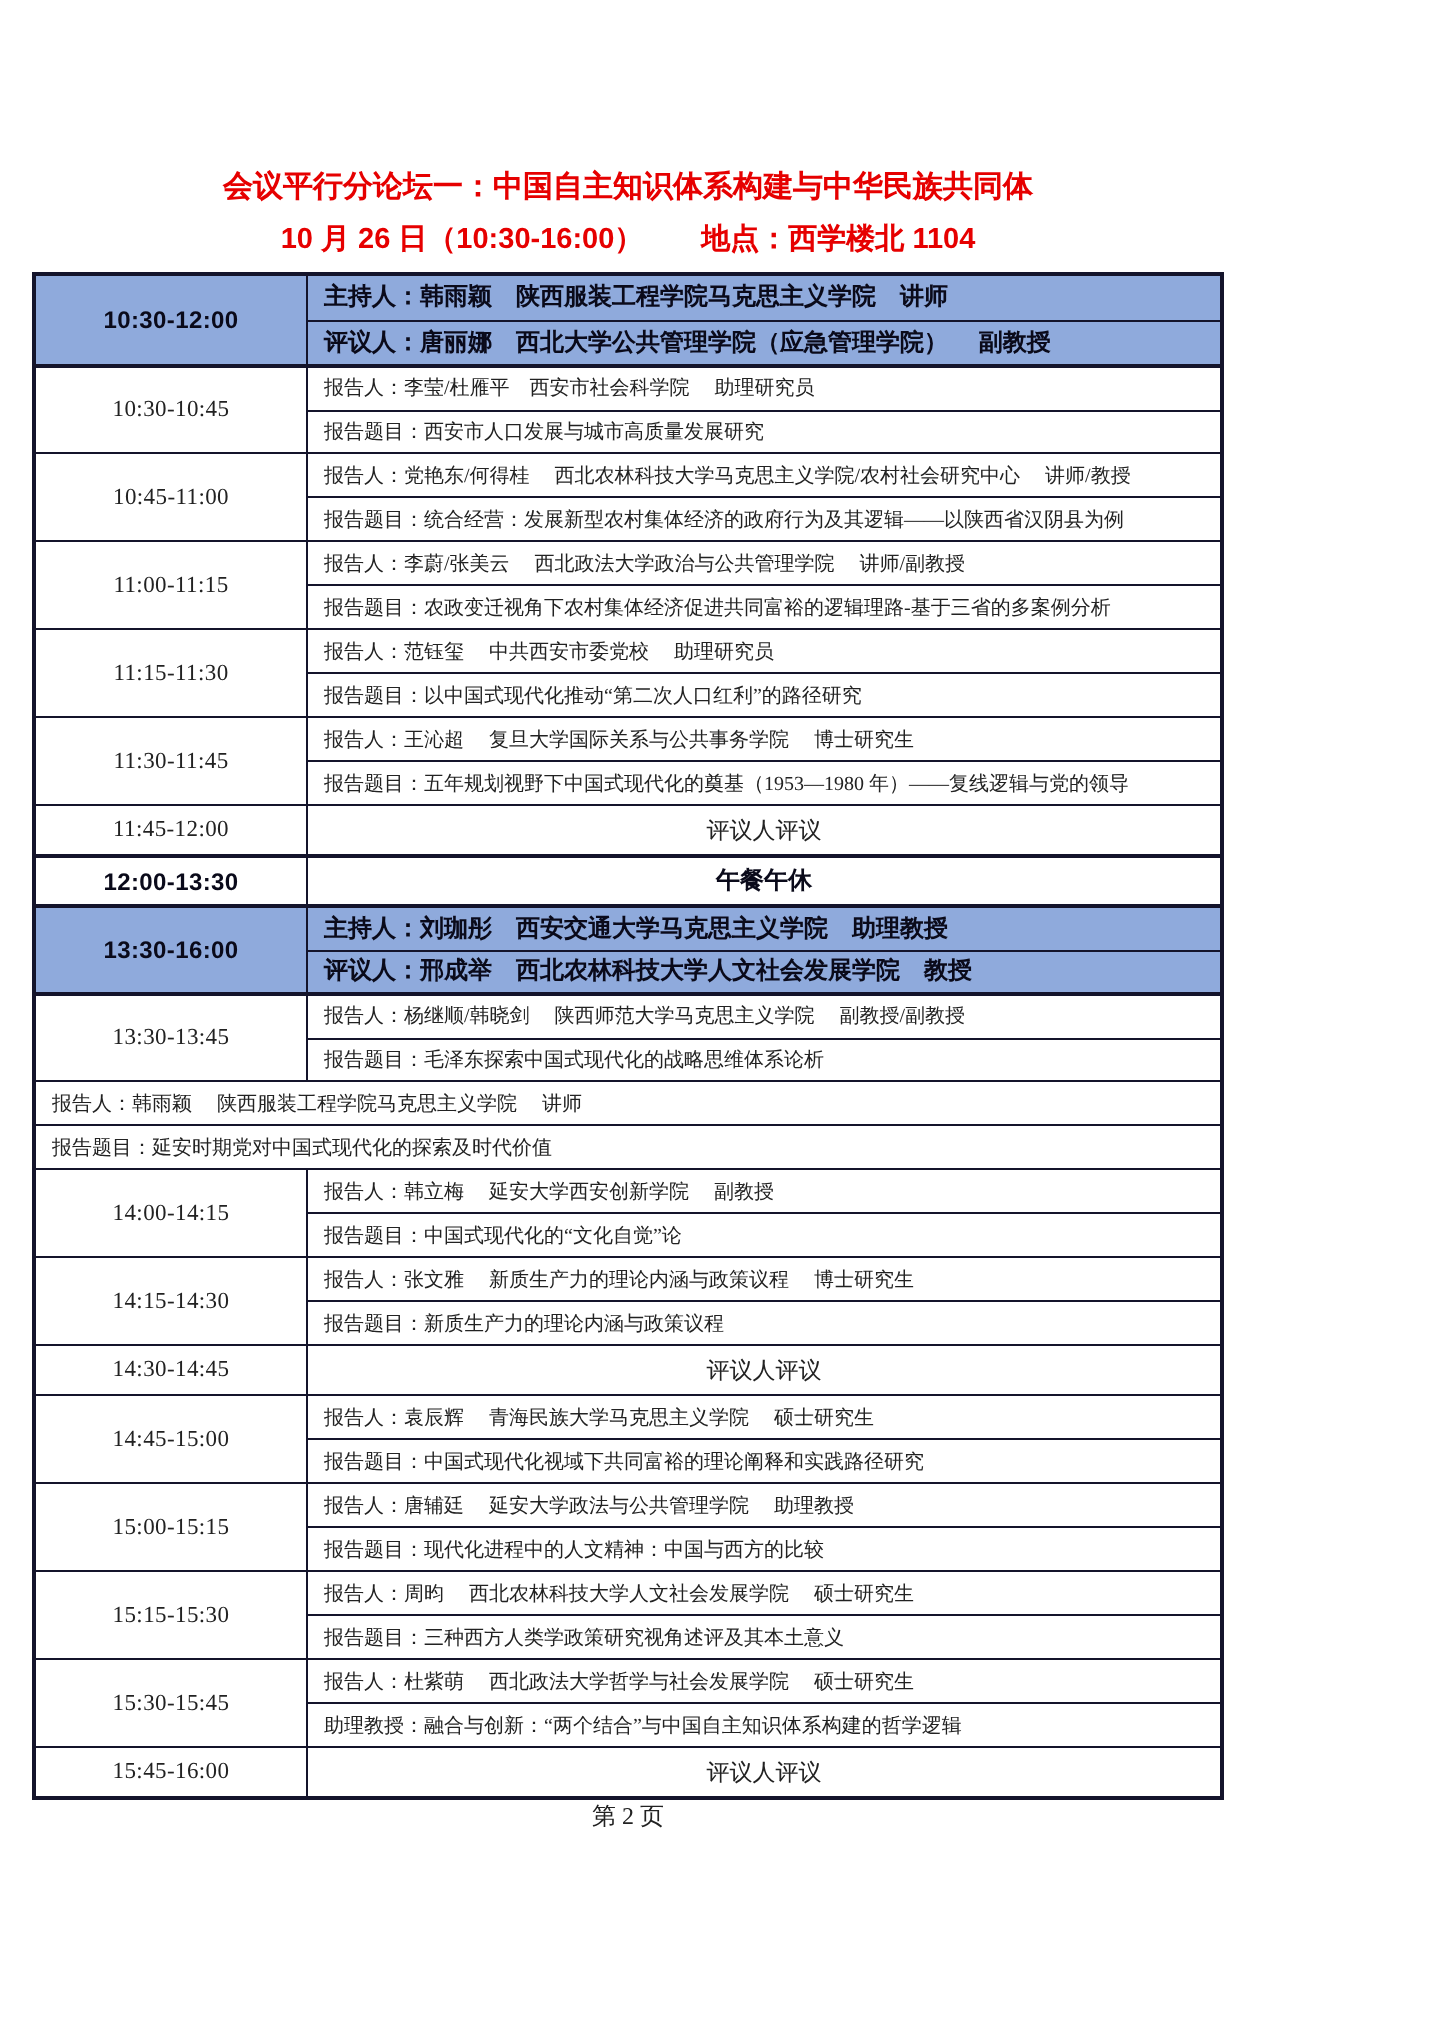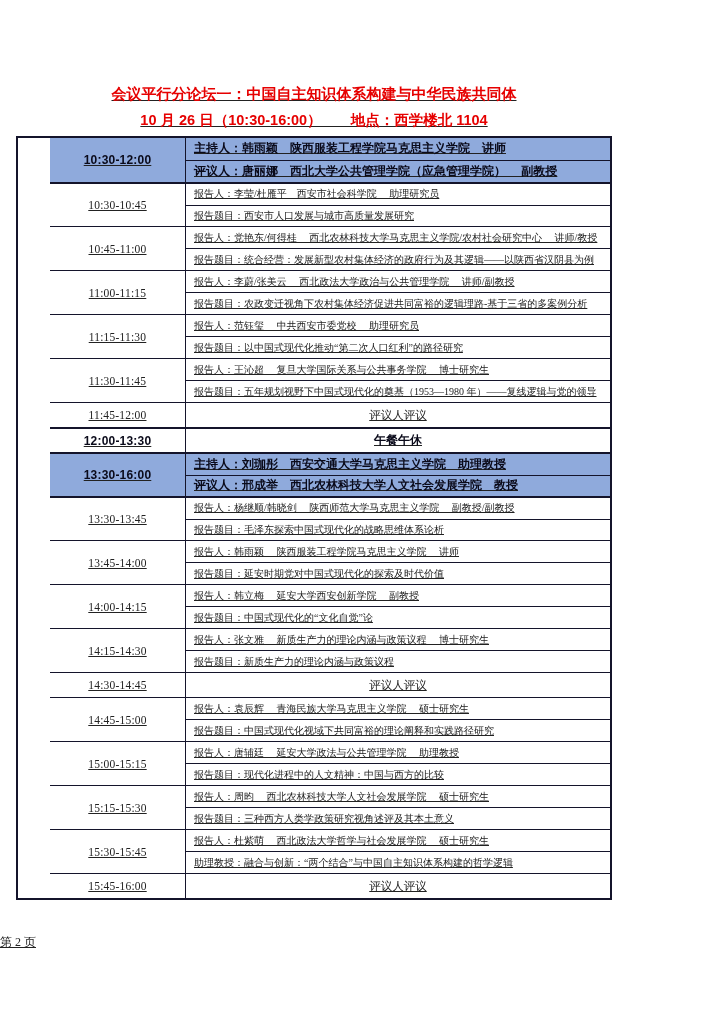--- a/index.html
+++ b/index.html
@@ -3,36 +3,35 @@
 <meta charset="utf-8">
 <style>
   html,body { margin:0; padding:0; }
   body {
     width:720px; height:1018px;
     background:#ffffff;
     font-family:"Liberation Serif","DejaVu Serif",serif;
     color:#222222;
     overflow:hidden;
   }
-  .page { width:628px; height:1018px; box-sizing:border-box; padding-top:84px;text-decoration:underline; }
+  .page { width:628px; height:1018px; box-sizing:border-box; padding-top:84px; }
   .doc-title {
     text-align:center; color:#e60000; font-weight:bold;
     font-family:"Liberation Sans","DejaVu Sans",sans-serif;
     font-size:15px; line-height:20px;
   }
   .doc-subtitle {
     text-align:center; color:#e60000; font-weight:bold;
     font-family:"Liberation Sans","DejaVu Sans",sans-serif;
     font-size:14.5px; line-height:20px; margin-top:6px;
   }
   .schedule-table {
     width:596px; margin:6px auto 0 auto;
     border:2px solid #14142b;
     box-sizing:border-box;
-    padding-left:32px;
   }
   .row { display:flex; border-top:1px solid #14142b; box-sizing:border-box; }
   .row:first-child { border-top:none; }
   .row.bt2 { border-top-width:2px; }
   .row.double { height:44px; }
   .row.single { height:25px; }
   .time {
     width:136px; flex-shrink:0;
     display:flex; align-items:center; justify-content:center;
     border-right:1px solid #14142b;
@@ -51,21 +50,21 @@
   .header-row .time, .header-row .cell {
     font-weight:bold;
     font-family:"Liberation Sans","DejaVu Sans",sans-serif;
     font-size:12px; color:#0a0a1a;
   }
   .lunch-row .time, .lunch-row .center-cell {
     font-weight:bold;
     font-family:"Liberation Sans","DejaVu Sans",sans-serif;
     font-size:12px; color:#0a0a1a;
   }
-  .page-footer { font-size:12px; margin-top:34px; color:#222; }
+  .page-footer { text-align:center; font-size:12px; color:#222; }
 </style>
 </head>
 <body>
 
 <div class="page">
 
   <div class="doc-title">会议平行分论坛一：中国自主知识体系构建与中华民族共同体</div>
   <div class="doc-subtitle">10 月 26 日（10:30-16:00）　　地点：西学楼北 1104</div>
 
   <div class="schedule-table">
@@ -138,21 +137,20 @@
 
     <div class="row double bt2">
       <div class="time">13:30-13:45</div>
       <div class="cells">
         <div class="cell">报告人：杨继顺/韩晓剑　 陕西师范大学马克思主义学院　 副教授/副教授</div>
         <div class="cell">报告题目：毛泽东探索中国式现代化的战略思维体系论析</div>
       </div>
     </div>
 
     <div class="row double">
-      <div class="time">13:45-14:00</div>
       <div class="cells">
         <div class="cell">报告人：韩雨颖　 陕西服装工程学院马克思主义学院　 讲师</div>
         <div class="cell">报告题目：延安时期党对中国式现代化的探索及时代价值</div>
       </div>
     </div>
 
     <div class="row double">
       <div class="time">14:00-14:15</div>
       <div class="cells">
         <div class="cell">报告人：韩立梅　 延安大学西安创新学院　 副教授</div>

